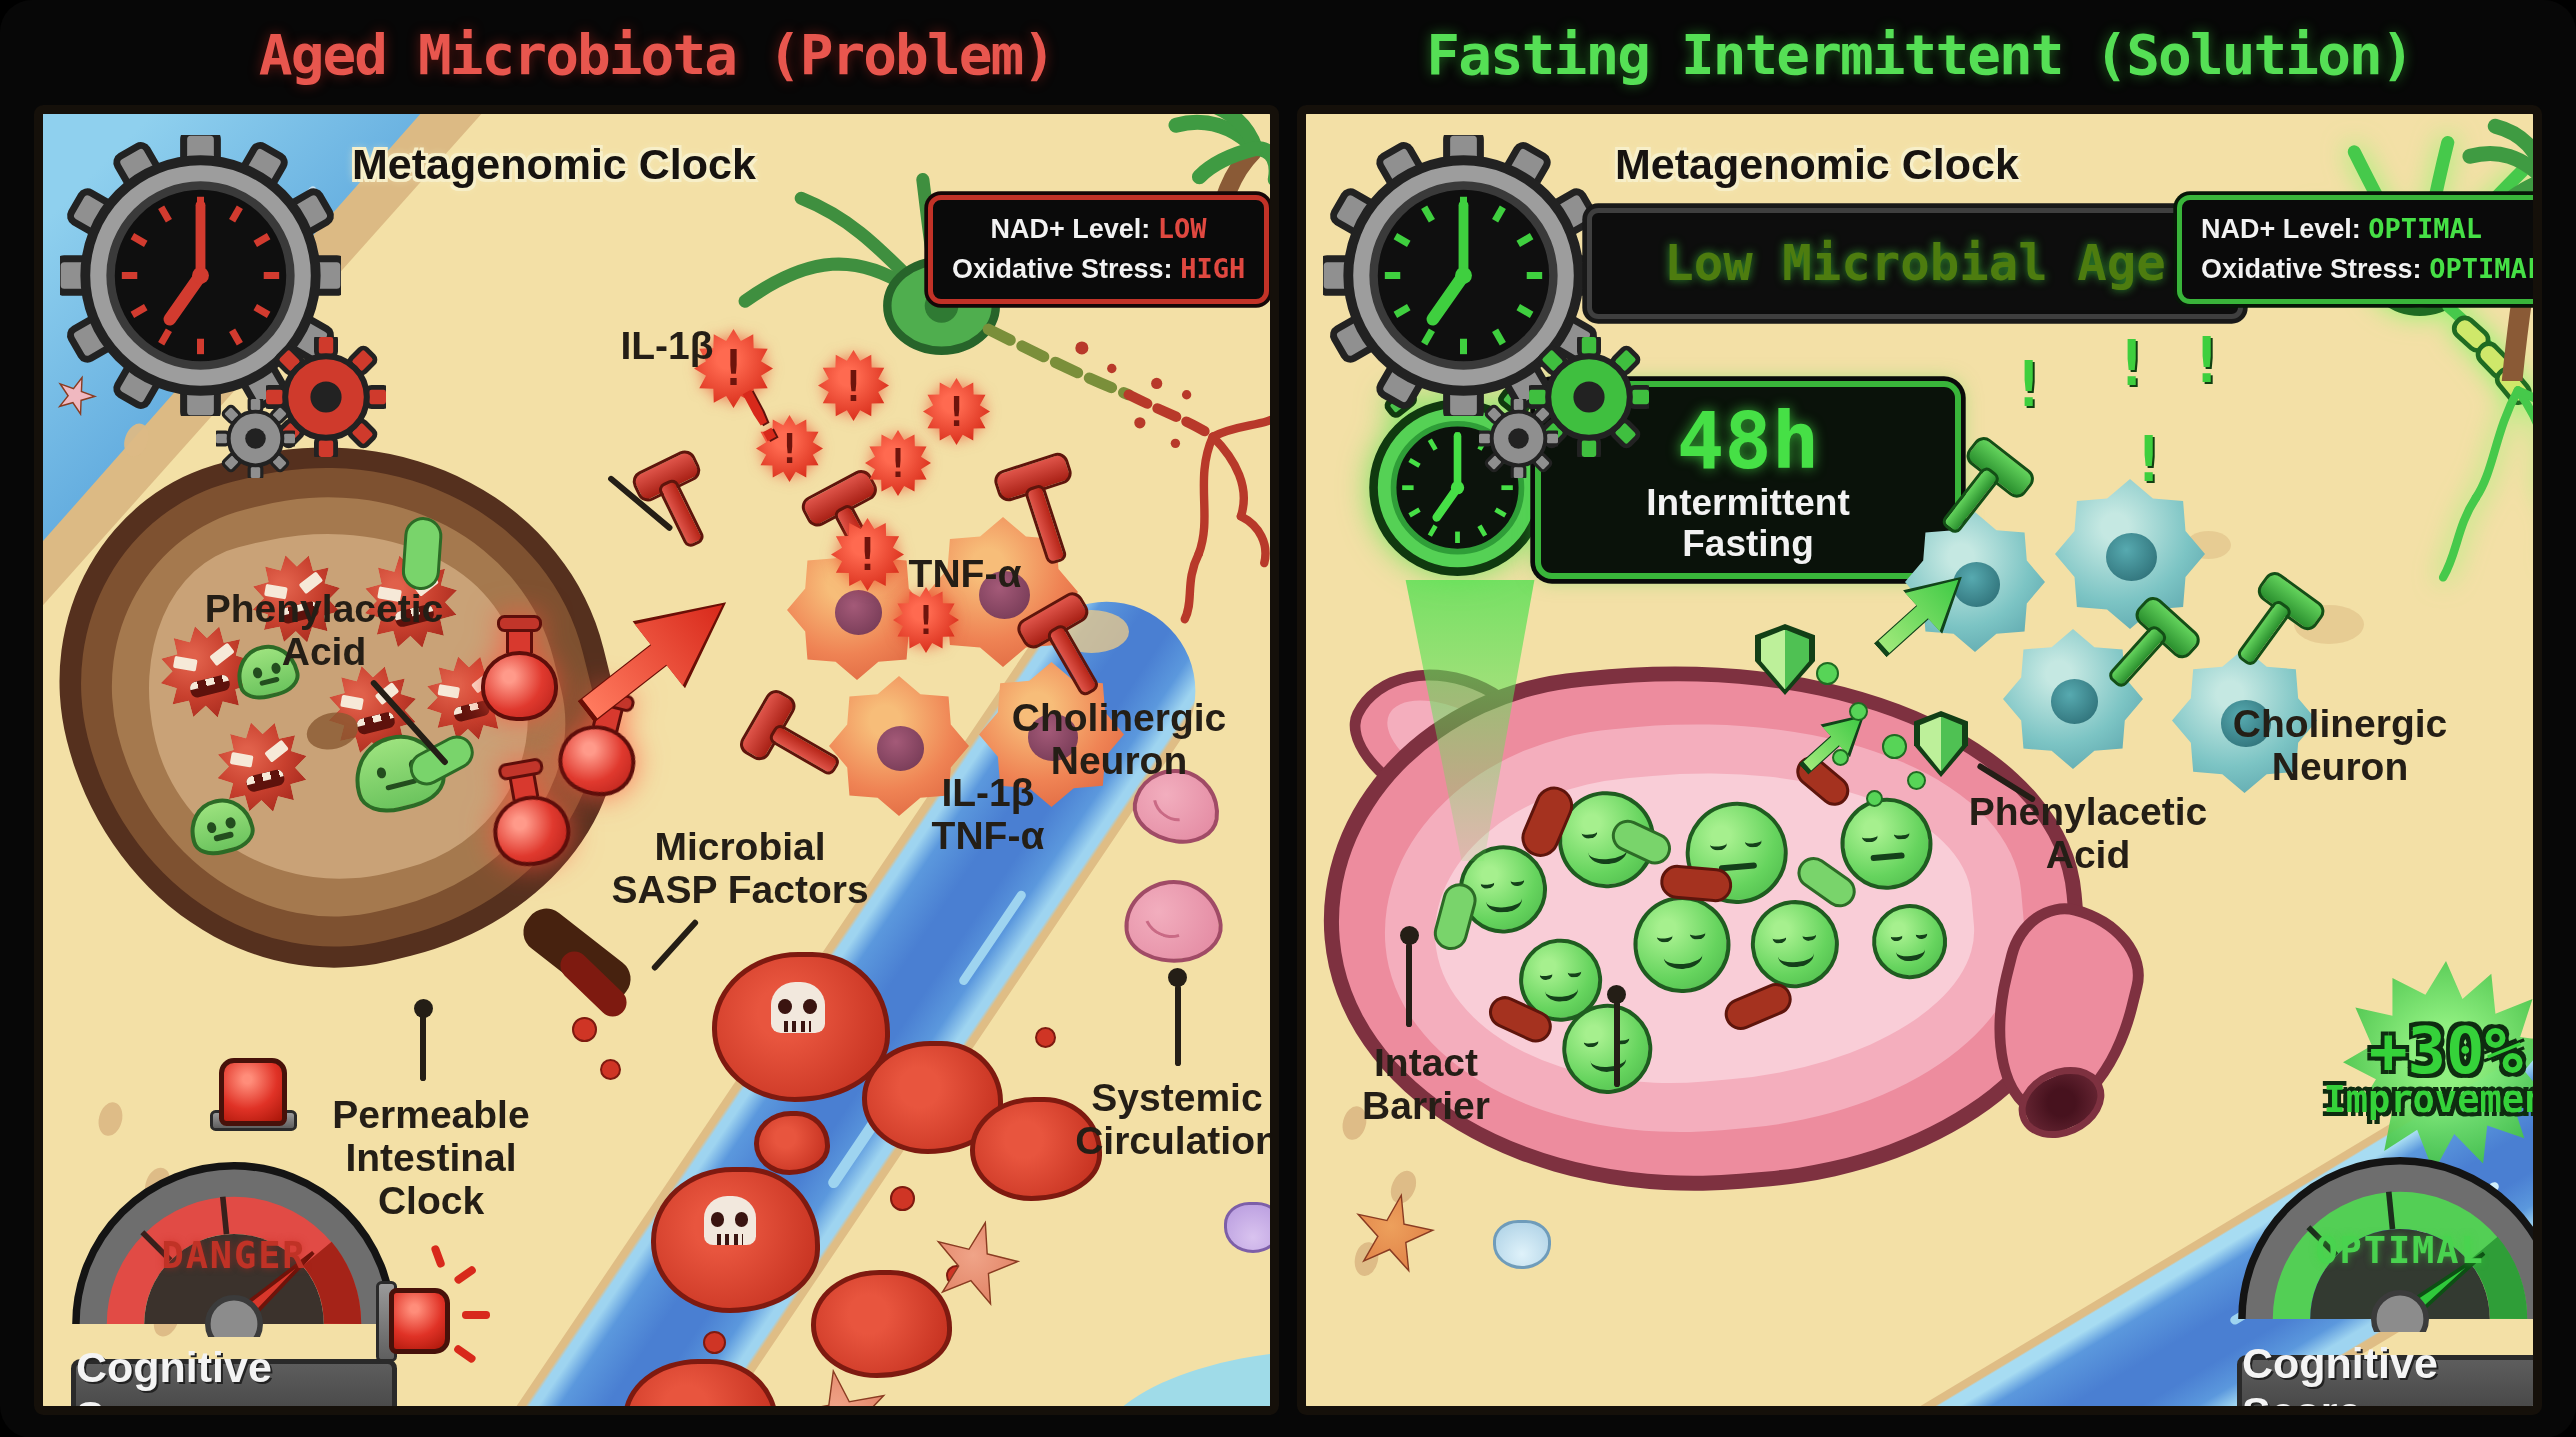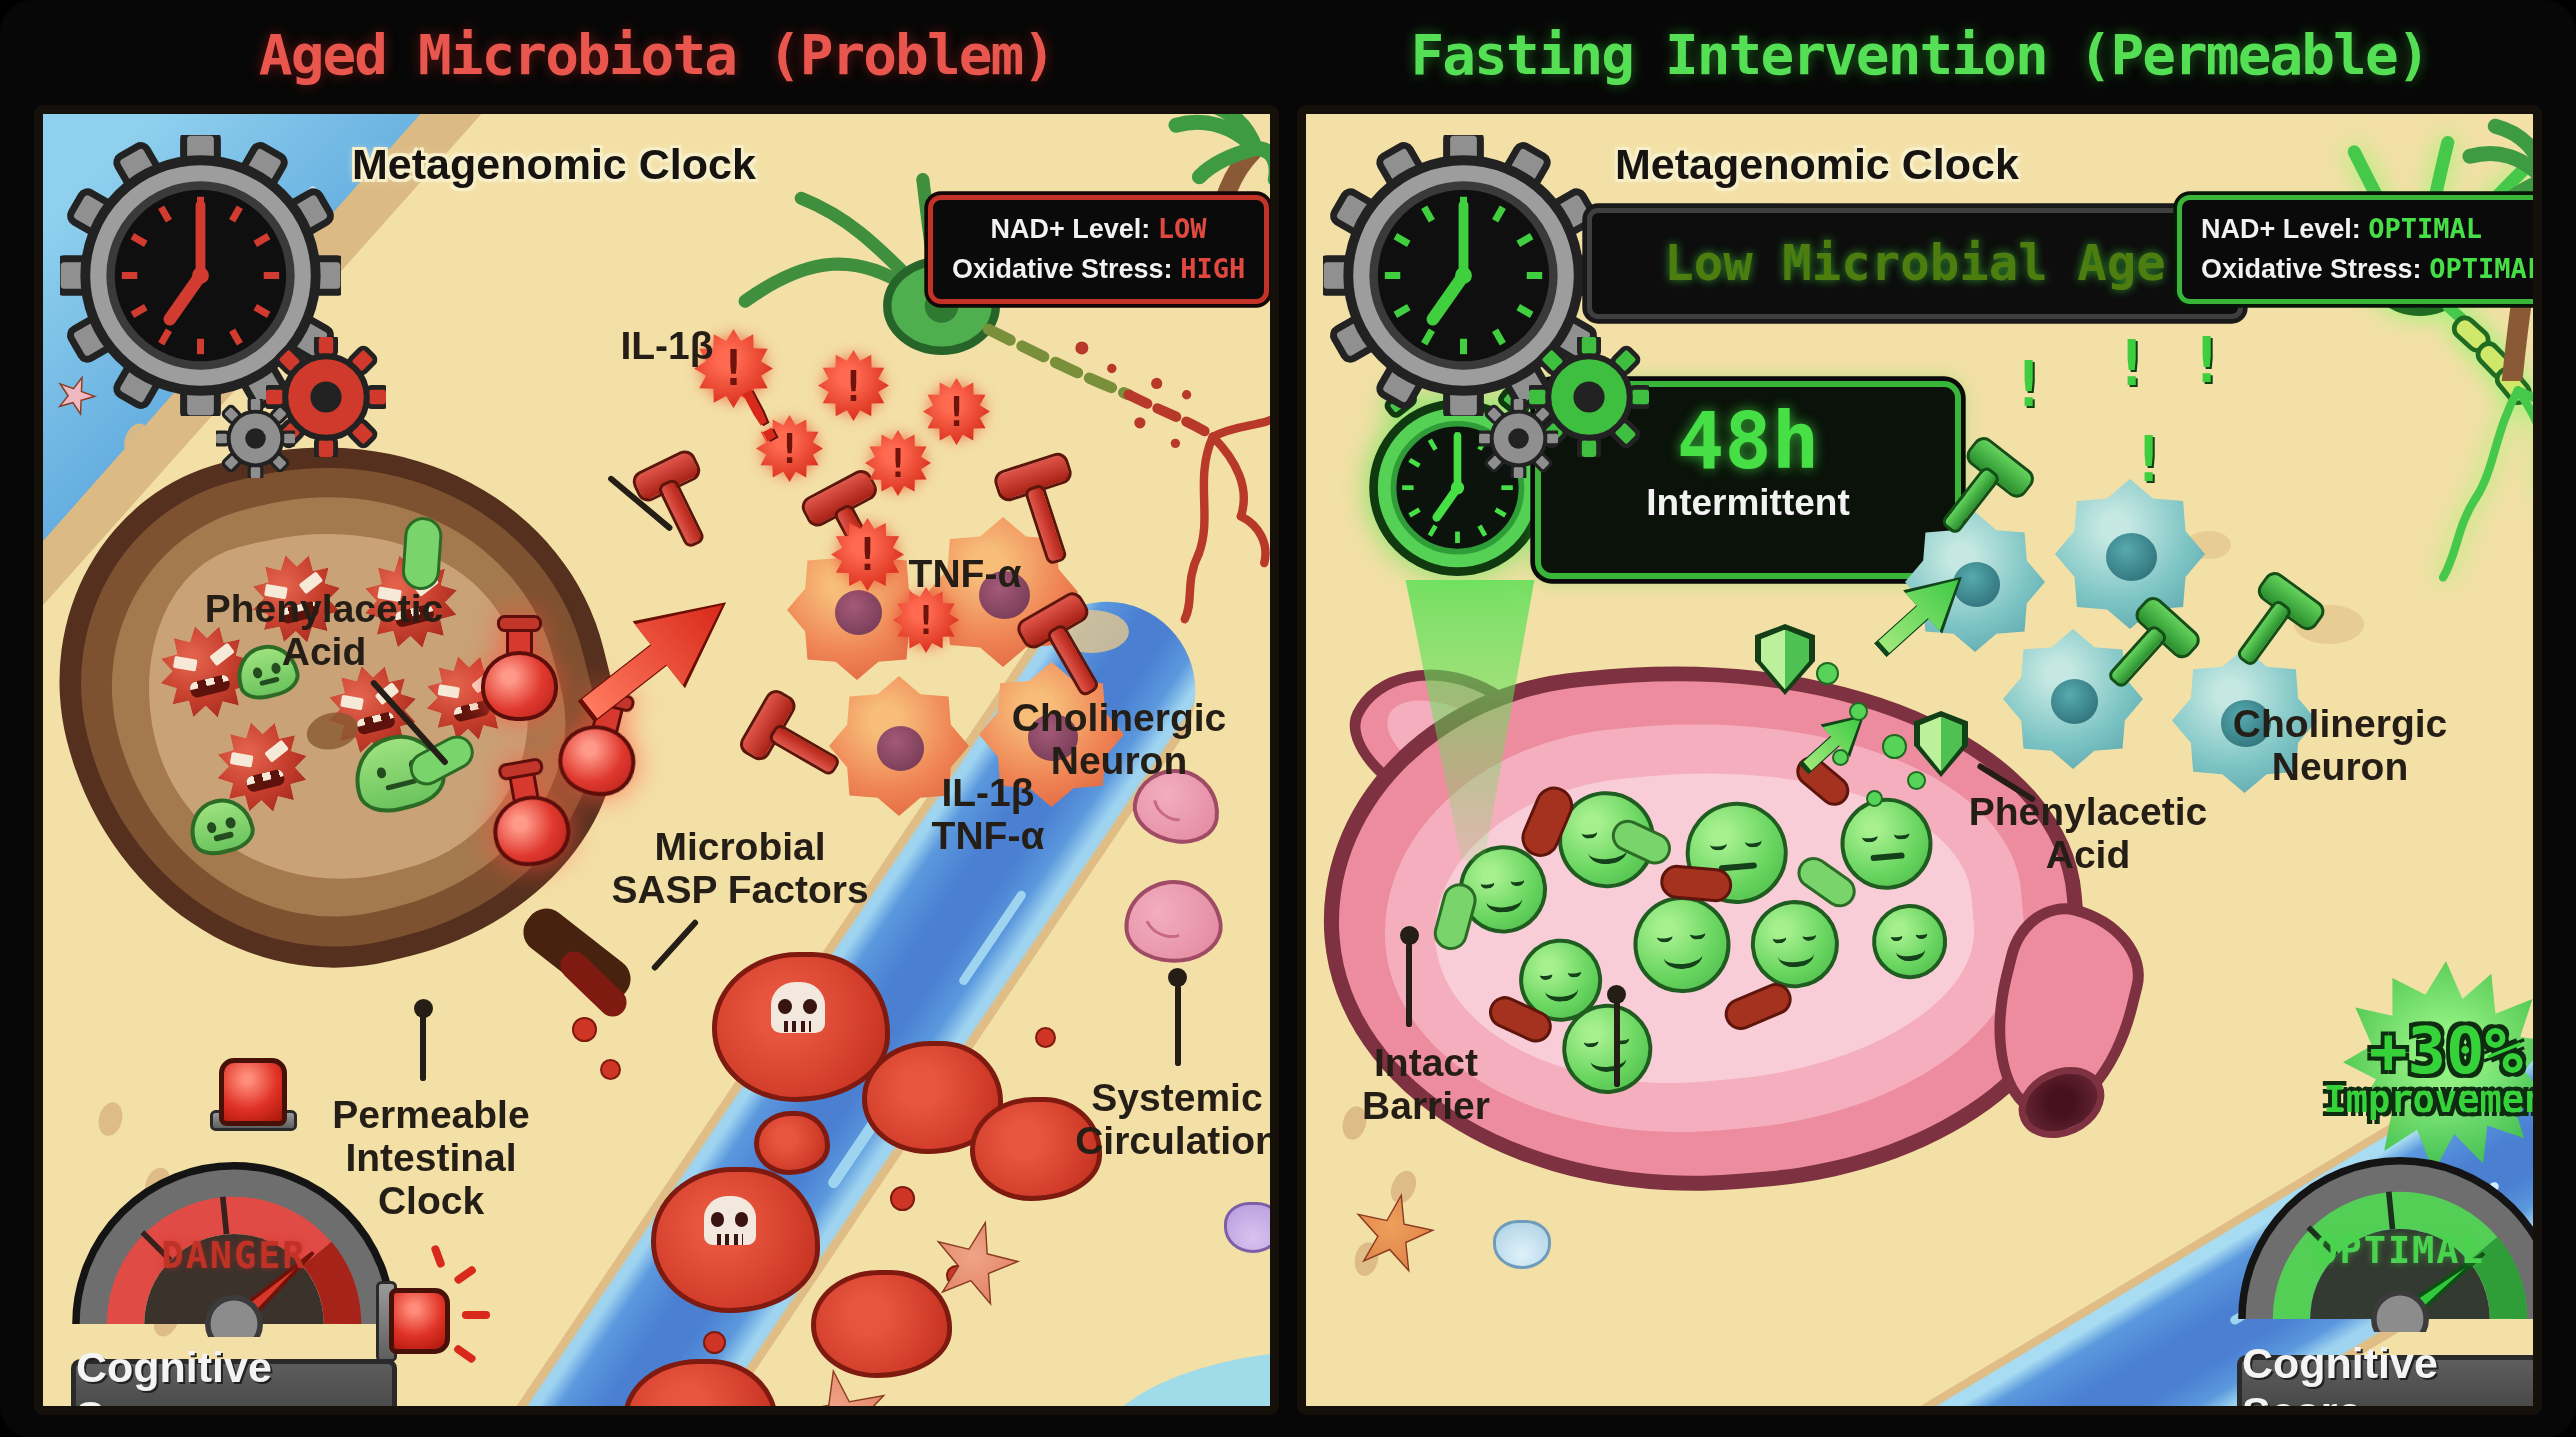--- a/index.html
+++ b/index.html
@@ -109,21 +109,21 @@
   .ocean{position:absolute;left:0;top:0;}
   .intest{position:absolute;}
   .lay{position:absolute;border-radius:42% 58% 50% 50%/46% 54% 42% 58%;}
 </style>
 </head>
 <body>
 
 <div class="stage">
 
   <div class="title tleft">Aged Microbiota (Problem)</div>
-  <div class="title tright">Fasting Intervention (Permeable)</div>
+  <div class="title tright">Fasting Intermittent (Solution)</div>
 
   <div class="panel pleft">
 
     <div class="ocean" style="width:562px;height:599px;background:#dcba84;clip-path:polygon(0 0,78% 0,0 82%);"></div>
     <div class="ocean" style="width:524px;height:562px;background:linear-gradient(135deg,#8fd0ee 10%,#4f9cd8 55%,#3f86c8);clip-path:polygon(0 0,72% 0,0 76%);"></div>
     <div class="abs" style="left:66px;top:234px;width:140px;height:8.4px;background:rgba(255,255,255,.6);border-radius:7.5px;transform:rotate(-44deg);"></div>
     <div class="abs" style="left:168px;top:112px;width:122px;height:8.4px;background:rgba(255,255,255,.6);border-radius:7.5px;transform:rotate(-44deg);"></div>
 
     <div class="abs" style="left:697px;top:403px;width:178px;height:1170px;transform:rotate(34deg);border-radius:89px 89px 0 0;
       background:linear-gradient(90deg,#dfbd85 0 4%,#9ed4f0 6% 10%,#5b98dd 20%,#4a7fd2 42% 60%,#5b98dd 78%,#9ed4f0 90% 94%,#dfbd85 96% 100%);"></div>
@@ -632,20 +632,21 @@
         <line x1="105" y1="80" x2="105" y2="92" transform="rotate(300 105 138)"></line>
           <line x1="105" y1="80" x2="105" y2="92" transform="rotate(330 105 138)"></line>
       </g>
       <line x1="105" y1="138" x2="105" y2="84" stroke="#46e046" stroke-width="8" stroke-linecap="round"></line>
       <line x1="105" y1="138" x2="105" y2="100" stroke="#46e046" stroke-width="9" stroke-linecap="round" transform="rotate(215 105 138)"></line>
       <circle cx="105" cy="138" r="7" fill="#46e046"></circle>
     </svg>
     <div class="fbadge" style="left:229px;top:267px;width:426px;height:198px;padding-top:13px;">
       <div class="dur">48h</div>
       <div class="fl">Intermittent</div>
+      <div class="fl">Fasting</div>
     </div>
 
     <div class="glia tglia" style="left:599px;top:398px;width:140px;height:140px;">
         <div class="body star8"></div>
         <div class="nuc"></div>
       </div>
     <div class="glia tglia" style="left:749px;top:365px;width:150px;height:150px;">
         <div class="body star8"></div>
         <div class="nuc"></div>
       </div>

